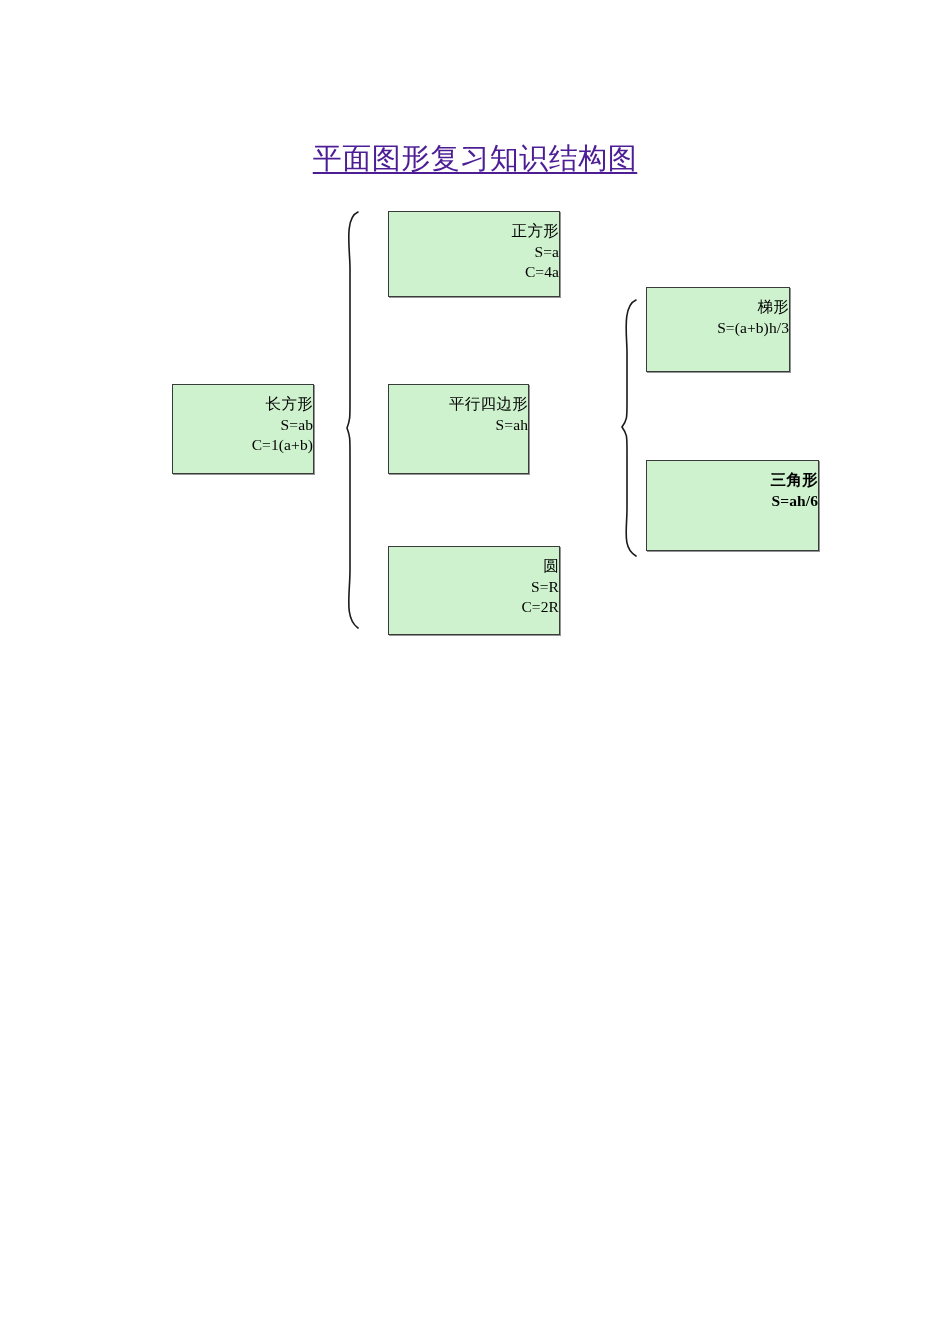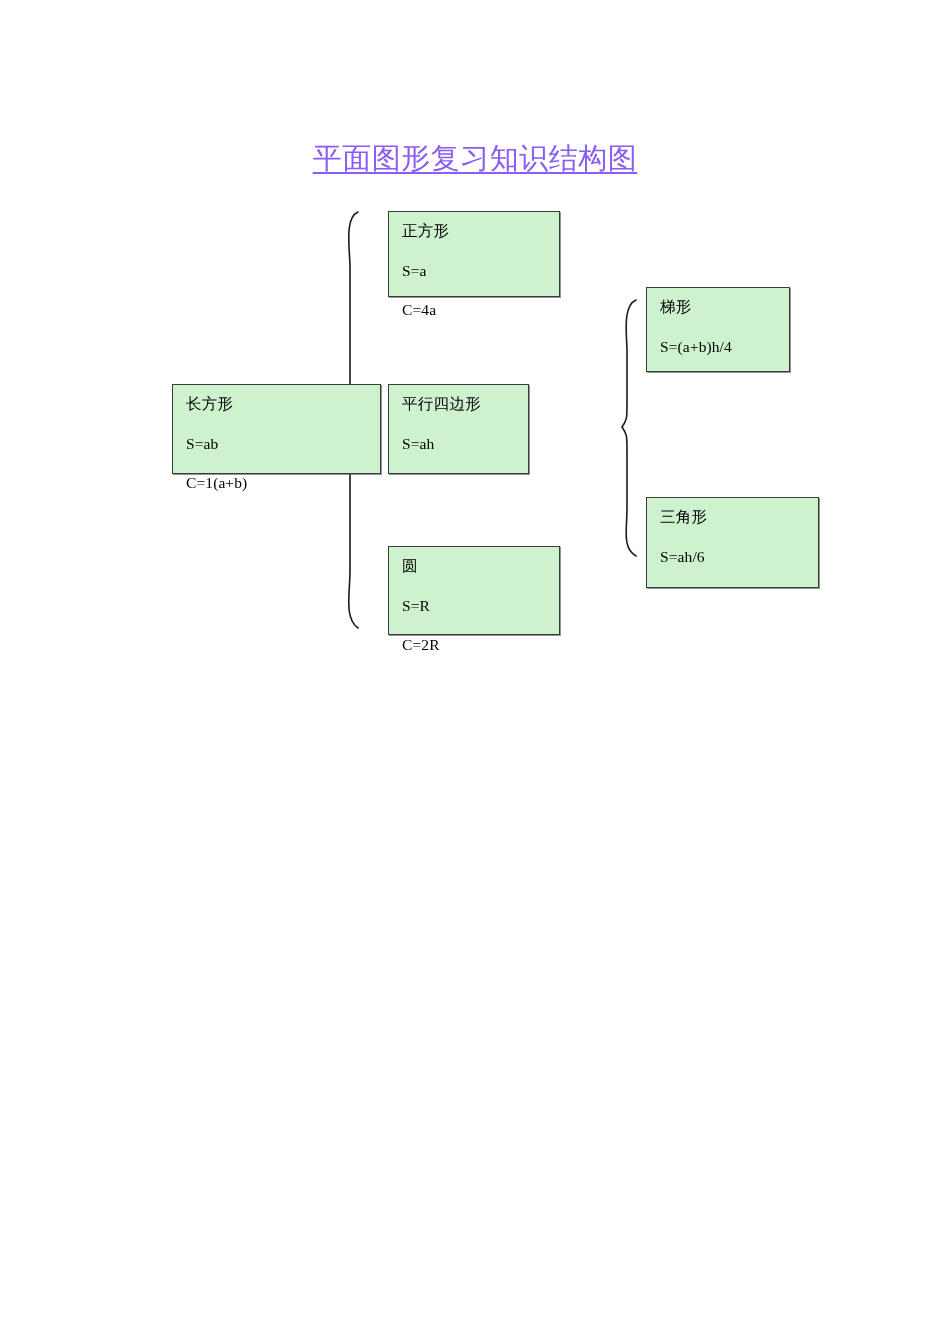--- a/index.html
+++ b/index.html
@@ -30,21 +30,21 @@
   #doc-title {
     position: absolute;
     left: 0;
     top: 140px;
     width: 950px;
     text-align: center;
     font-family: "Liberation Serif", "DejaVu Serif", serif;
     font-size: 29px;
     line-height: 36px;
     letter-spacing: 0.5px;
-    color: #8b5cf6;
+    color: #4c1d95;
     text-decoration: underline;
     text-underline-offset: 4px;
     white-space: nowrap;
   }
 
   
   #connectors {
     position: absolute;
     left: 0;
     top: 0;
@@ -64,40 +64,40 @@
     position: absolute;
     box-sizing: border-box;
     background: #cdf2cd;
     border: 1.3px solid #3b3b3b;
     box-shadow: 1px 1px 0 rgba(60,60,60,0.55);
     padding: 9px 0 0 13px;
     font-family: "Liberation Serif", "DejaVu Serif", serif;
     font-size: 15.5px;
     line-height: 20.5px;
     color: #000000;
+    text-align: right;
   }
   .node .line {
     display: block;
     white-space: nowrap;
   }
   .node .title-line {
     letter-spacing: 0.3px;
   }
   .node .formula-line {
     letter-spacing: 0.1px;
-    margin-top: 19px;
   }
 
   
-  #node-rectangle      { left: 172px; top: 384px; width: 209px; height: 90px; }
+  #node-rectangle      { left: 172px; top: 384px; width: 142px; height: 90px; }
   #node-square         { left: 388px; top: 211px; width: 172px; height: 86px; }
   #node-parallelogram  { left: 388px; top: 384px; width: 141px; height: 90px; }
   #node-circle         { left: 388px; top: 546px; width: 172px; height: 89px; }
   #node-trapezoid      { left: 646px; top: 287px; width: 144px; height: 85px; }
-  #node-triangle       { left: 646px; top: 497px; width: 173px; height: 91px; }
+  #node-triangle       { left: 646px; top: 460px; width: 173px; height: 91px; font-weight: bold; }
 </style>
 </head>
 <body>
 
 <div id="page">
 
   <div id="doc-title">平面图形复习知识结构图</div>
 
   <svg id="connectors" viewBox="0 0 950 1344" width="950" height="1344">
 
@@ -136,21 +136,21 @@
   </div>
 
   <div class="node" id="node-circle">
     <span class="line title-line">圆</span>
     <span class="line formula-line">S=R</span>
     <span class="line formula-line">C=2R</span>
   </div>
 
   <div class="node" id="node-trapezoid">
     <span class="line title-line">梯形</span>
-    <span class="line formula-line">S=(a+b)h/4</span>
+    <span class="line formula-line">S=(a+b)h/3</span>
   </div>
 
   <div class="node" id="node-triangle">
     <span class="line title-line">三角形</span>
     <span class="line formula-line">S=ah/6</span>
   </div>
 
 </div>
 
 </body></html>

